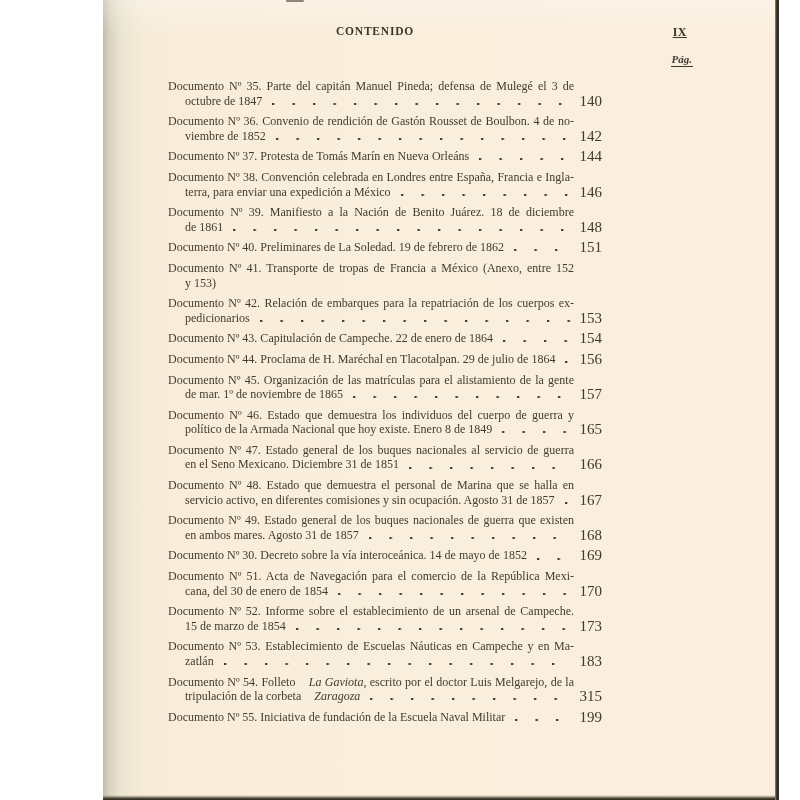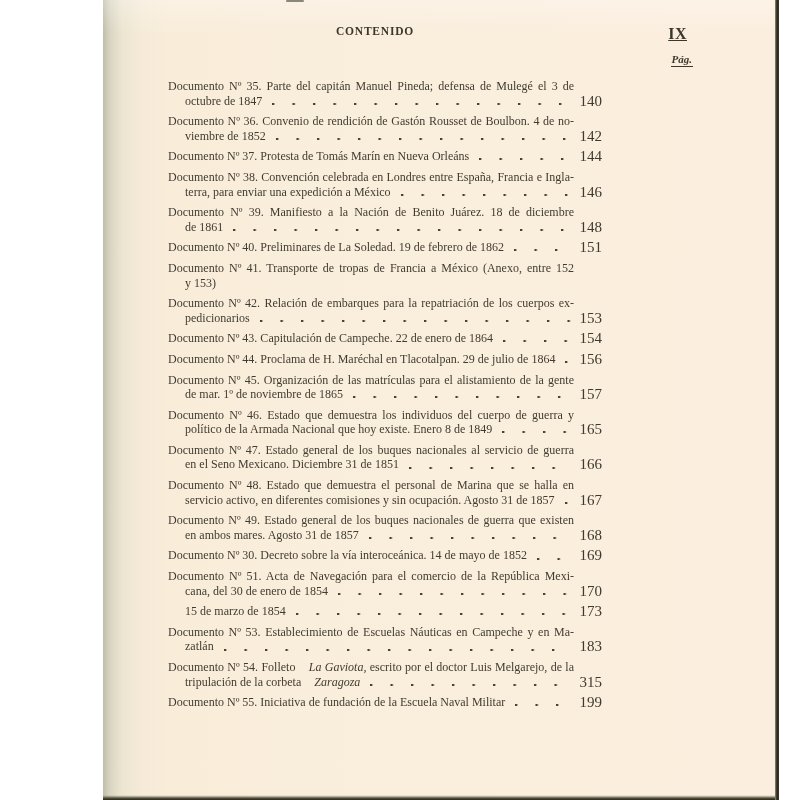--- a/index.html
+++ b/index.html
@@ -38,21 +38,21 @@
     background:#6f6d5f;border-radius:1px;opacity:.8;
   }
   .doc-title{
     position:absolute;left:202px;top:25px;width:140px;
     text-align:center;
     font-size:11.5px;font-weight:bold;letter-spacing:0.8px;
     color:#3b372c;
   }
   .folio{
     position:absolute;right:92px;top:25px;
-    font-size:16px;font-weight:bold;letter-spacing:0.5px;
+    font-size:12px;font-weight:bold;letter-spacing:0.5px;
     color:#3b372c;
     text-decoration:underline;
   }
   .page-col-label{
     position:absolute;right:86px;top:53px;
     font-size:11px;font-weight:bold;font-style:italic;
     border-bottom:1.5px solid #3b372c;
     padding:0 1px 1px 1px;
     color:#3b372c;
   }
@@ -223,20 +223,21 @@
       </div>
       <div class="entry">
         <div class="line just">Documento Nº 51. Acta de Navegación para el comercio de la República Mexi-</div>
         <div class="line lastline cont">
           <span class="txt">cana, del 30 de enero de 1854</span>
           <span class="leader"></span>
           <span class="pagenum">170</span>
         </div>
       </div>
       <div class="entry">
+        <div class="line just">Documento Nº 52. Informe sobre el establecimiento de un arsenal de Campeche.</div>
         <div class="line lastline cont">
           <span class="txt">15 de marzo de 1854</span>
           <span class="leader"></span>
           <span class="pagenum">173</span>
         </div>
       </div>
       <div class="entry">
         <div class="line just">Documento Nº 53. Establecimiento de Escuelas Náuticas en Campeche y en Ma-</div>
         <div class="line lastline cont">
           <span class="txt">zatlán</span>

